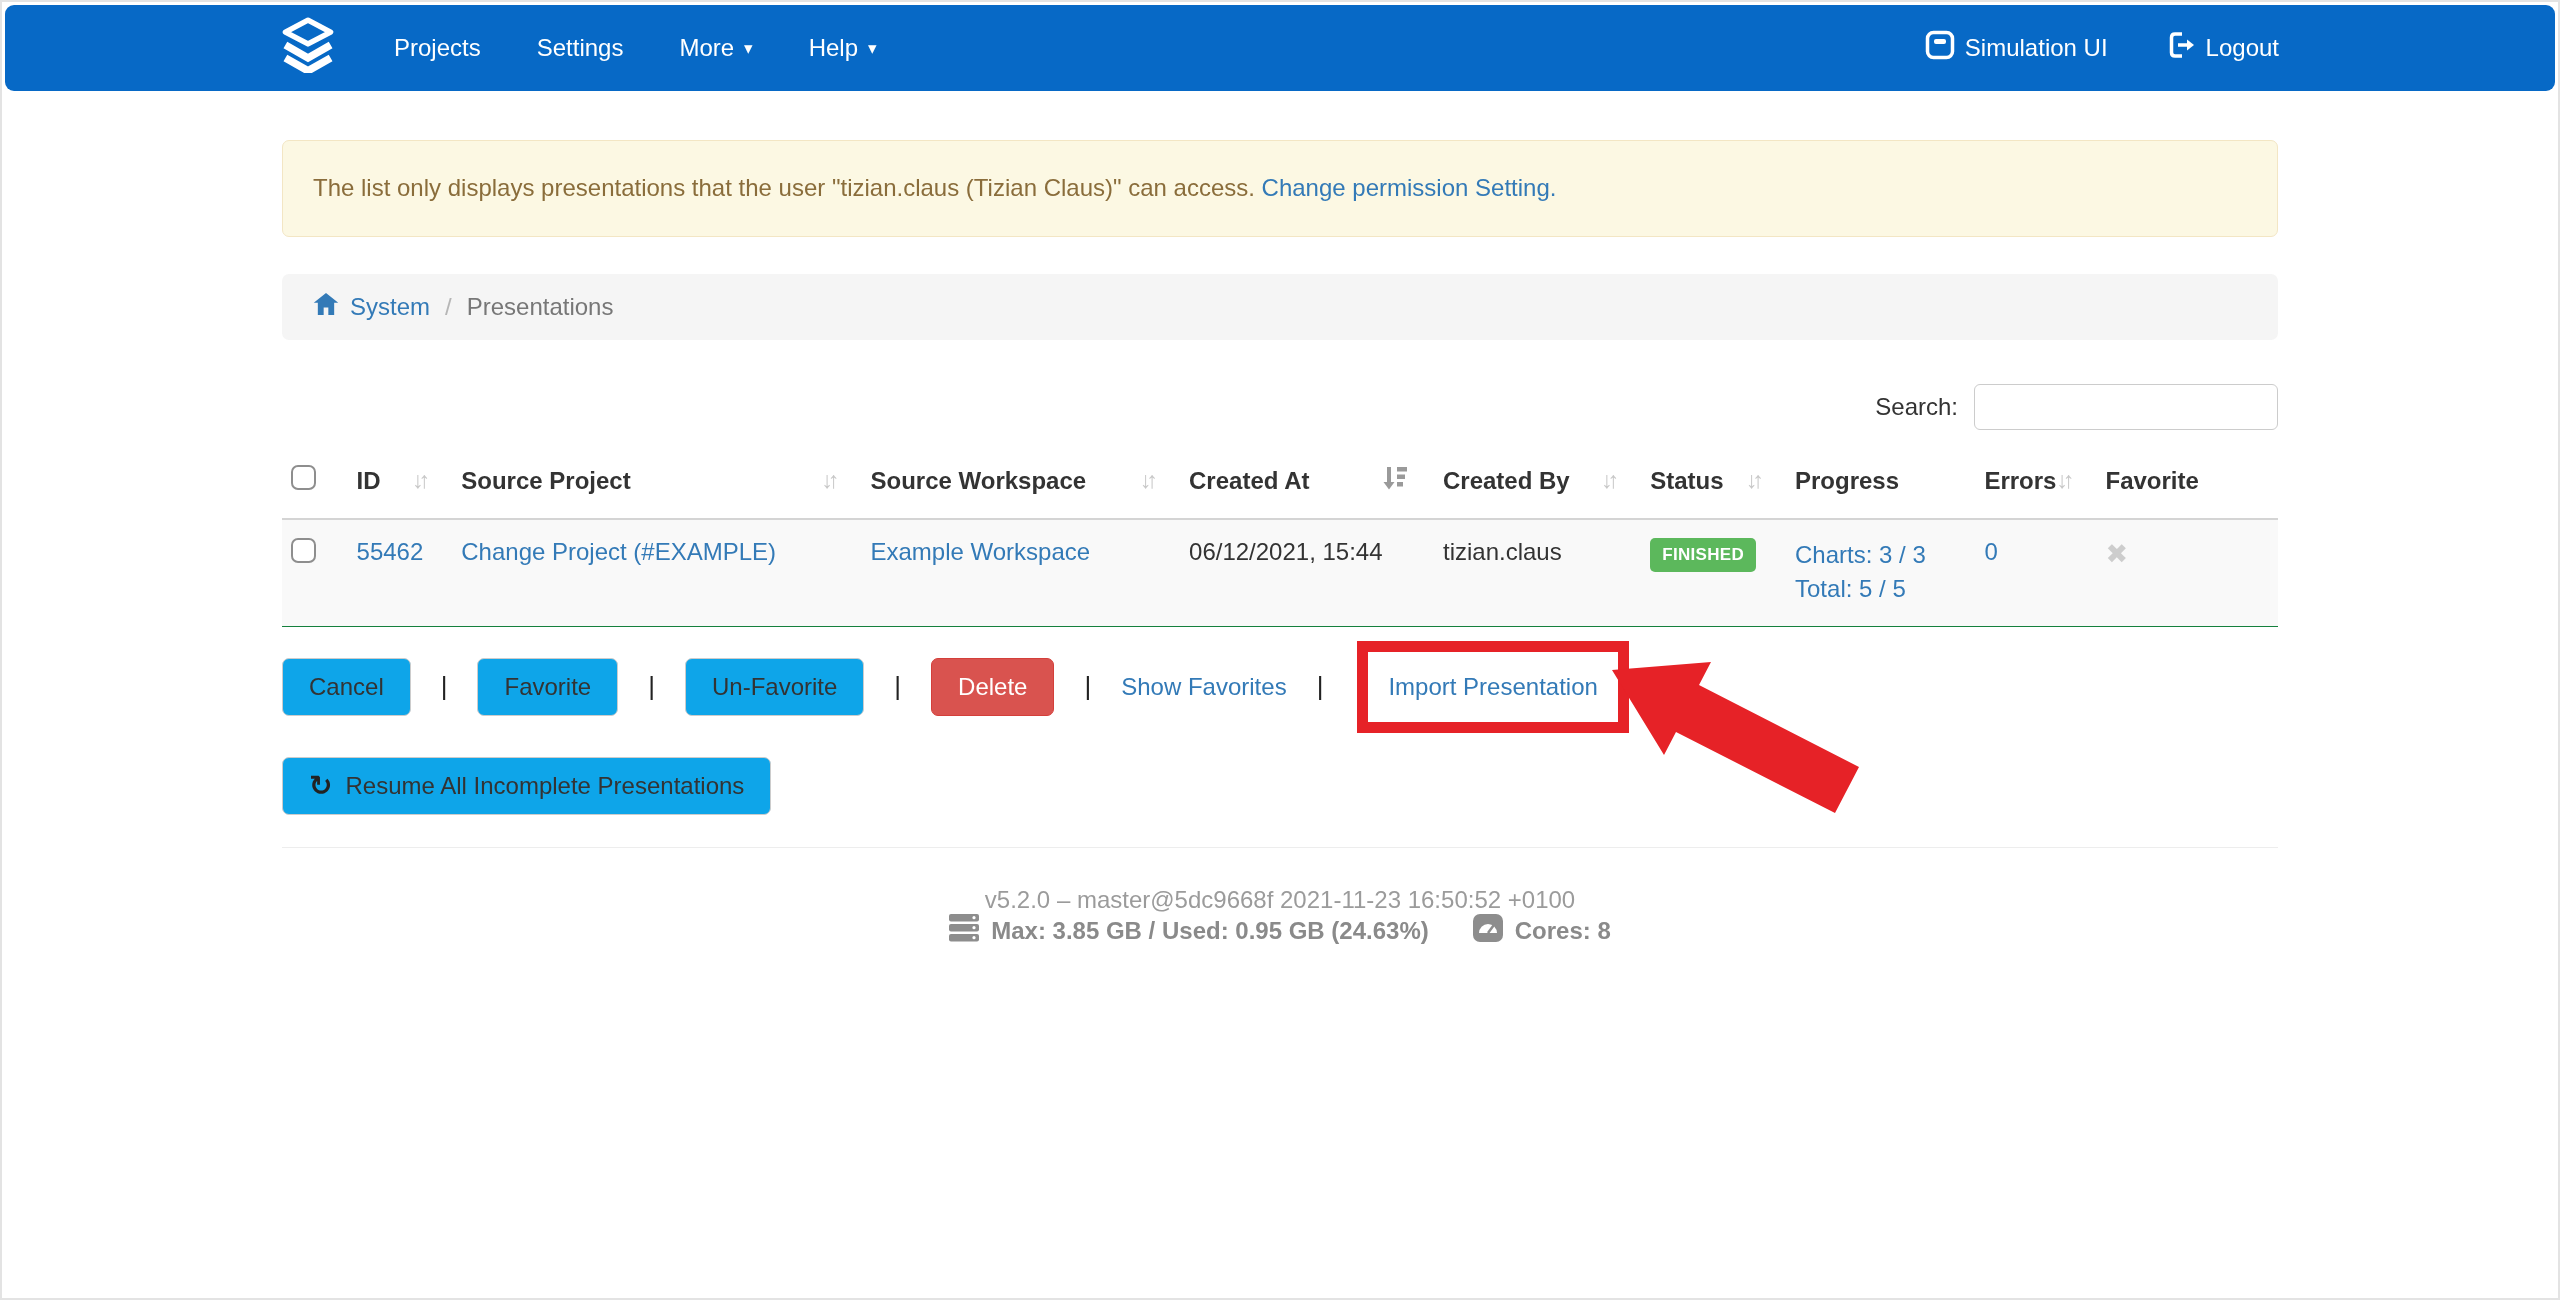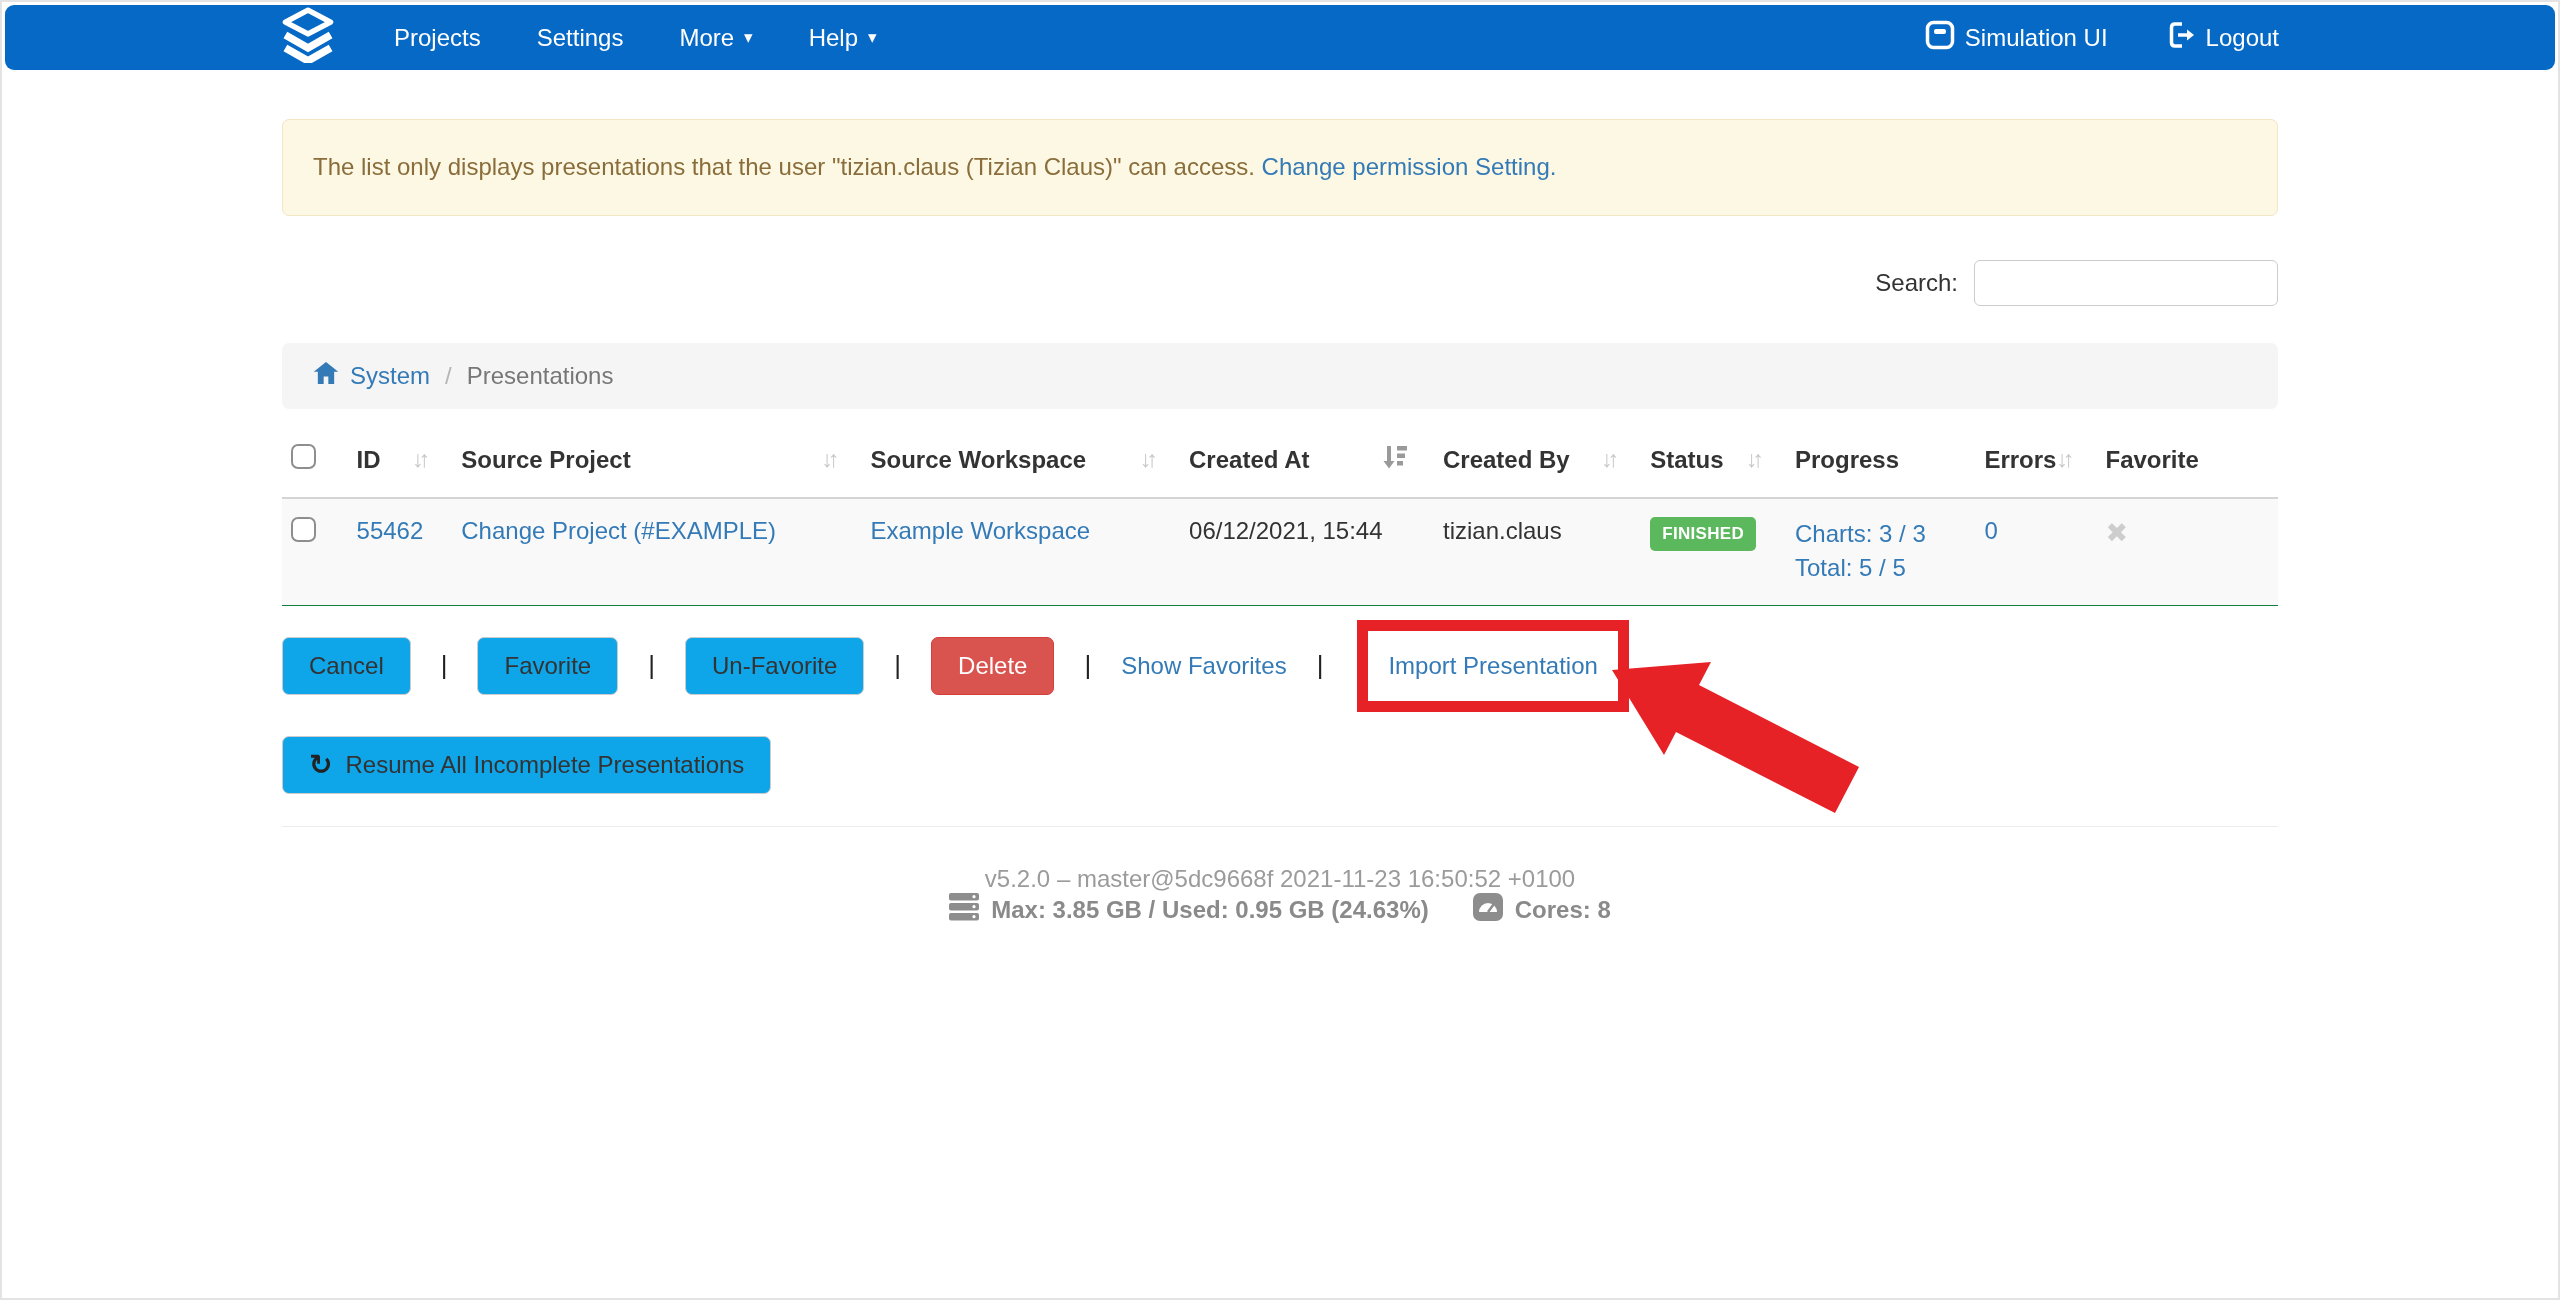--- a/index.html
+++ b/index.html
@@ -1,21 +1,21 @@
 <!DOCTYPE html>
 <html><head>
 <meta charset="utf-8">
 <style>
   * { box-sizing: border-box; }
   html,body { margin:0; padding:0; background:#fff; }
   body { font-family:"Liberation Sans","DejaVu Sans",sans-serif; }
   .page { position:relative; width:2560px; height:1300px; background:#fff; border:2px solid #e3e3e3; overflow:hidden; }
 
   
-  .navbar { height:65px; margin:3px 3px 0 3px; background:#0769c6; border-radius:9px; display:flex; align-items:center; color:#fff; font-size:24px; }
+  .navbar { height:86px; margin:3px 3px 0 3px; background:#0769c6; border-radius:9px; display:flex; align-items:center; color:#fff; font-size:24px; }
   .nav-inner { display:flex; align-items:center; width:100%; padding:0 276px 0 277px; }
   .brand { display:flex; align-items:center; margin-right:60px; cursor:pointer; }
   .nav-menu { display:flex; align-items:center; gap:56px; }
   .nav-link { display:flex; align-items:center; gap:10px; cursor:pointer; white-space:nowrap; }
   .caret { font-size:17px; line-height:1; }
   .nav-right { margin-left:auto; display:flex; align-items:center; gap:58px; }
 
   
   .container { margin:0 280px; }
 
@@ -124,38 +124,38 @@
     </div>
   </div>
 
   <div class="container">
     <div class="alert">
       <span>The list only displays presentations that the user "tizian.claus (Tizian Claus)" can access.</span>
       <a>Change permission Setting.</a>
     </div>
   </div>
 
-  <div class="container search-row">
-    <span>Search:</span>
-    <input class="search-input" type="text" value="" style="">
-  </div>
-
   <div class="container">
     <div class="breadcrumb">
       <span class="crumb-home link">
         <span>
           <svg width="28" height="28" viewBox="0 0 24 24">
               <path d="M12 2.5 L22.5 11 H19 V21.5 H14 V15 H10 V21.5 H5 V11 H1.5 Z" fill="#337ab7"></path>
             </svg>
         </span>
         <span>System</span>
       </span>
       <span class="crumb-sep">/</span>
       <span>Presentations</span>
     </div>
+  </div>
+
+  <div class="container search-row">
+    <span>Search:</span>
+    <input class="search-input" type="text" value="" style="">
   </div>
 
   <div class="container">
     <table>
       <thead>
         <tr>
           <th class="col-check"><span class="cb"></span></th>
           <th class="col-id">
             <span class="th-inner">
                 <span>ID</span>

